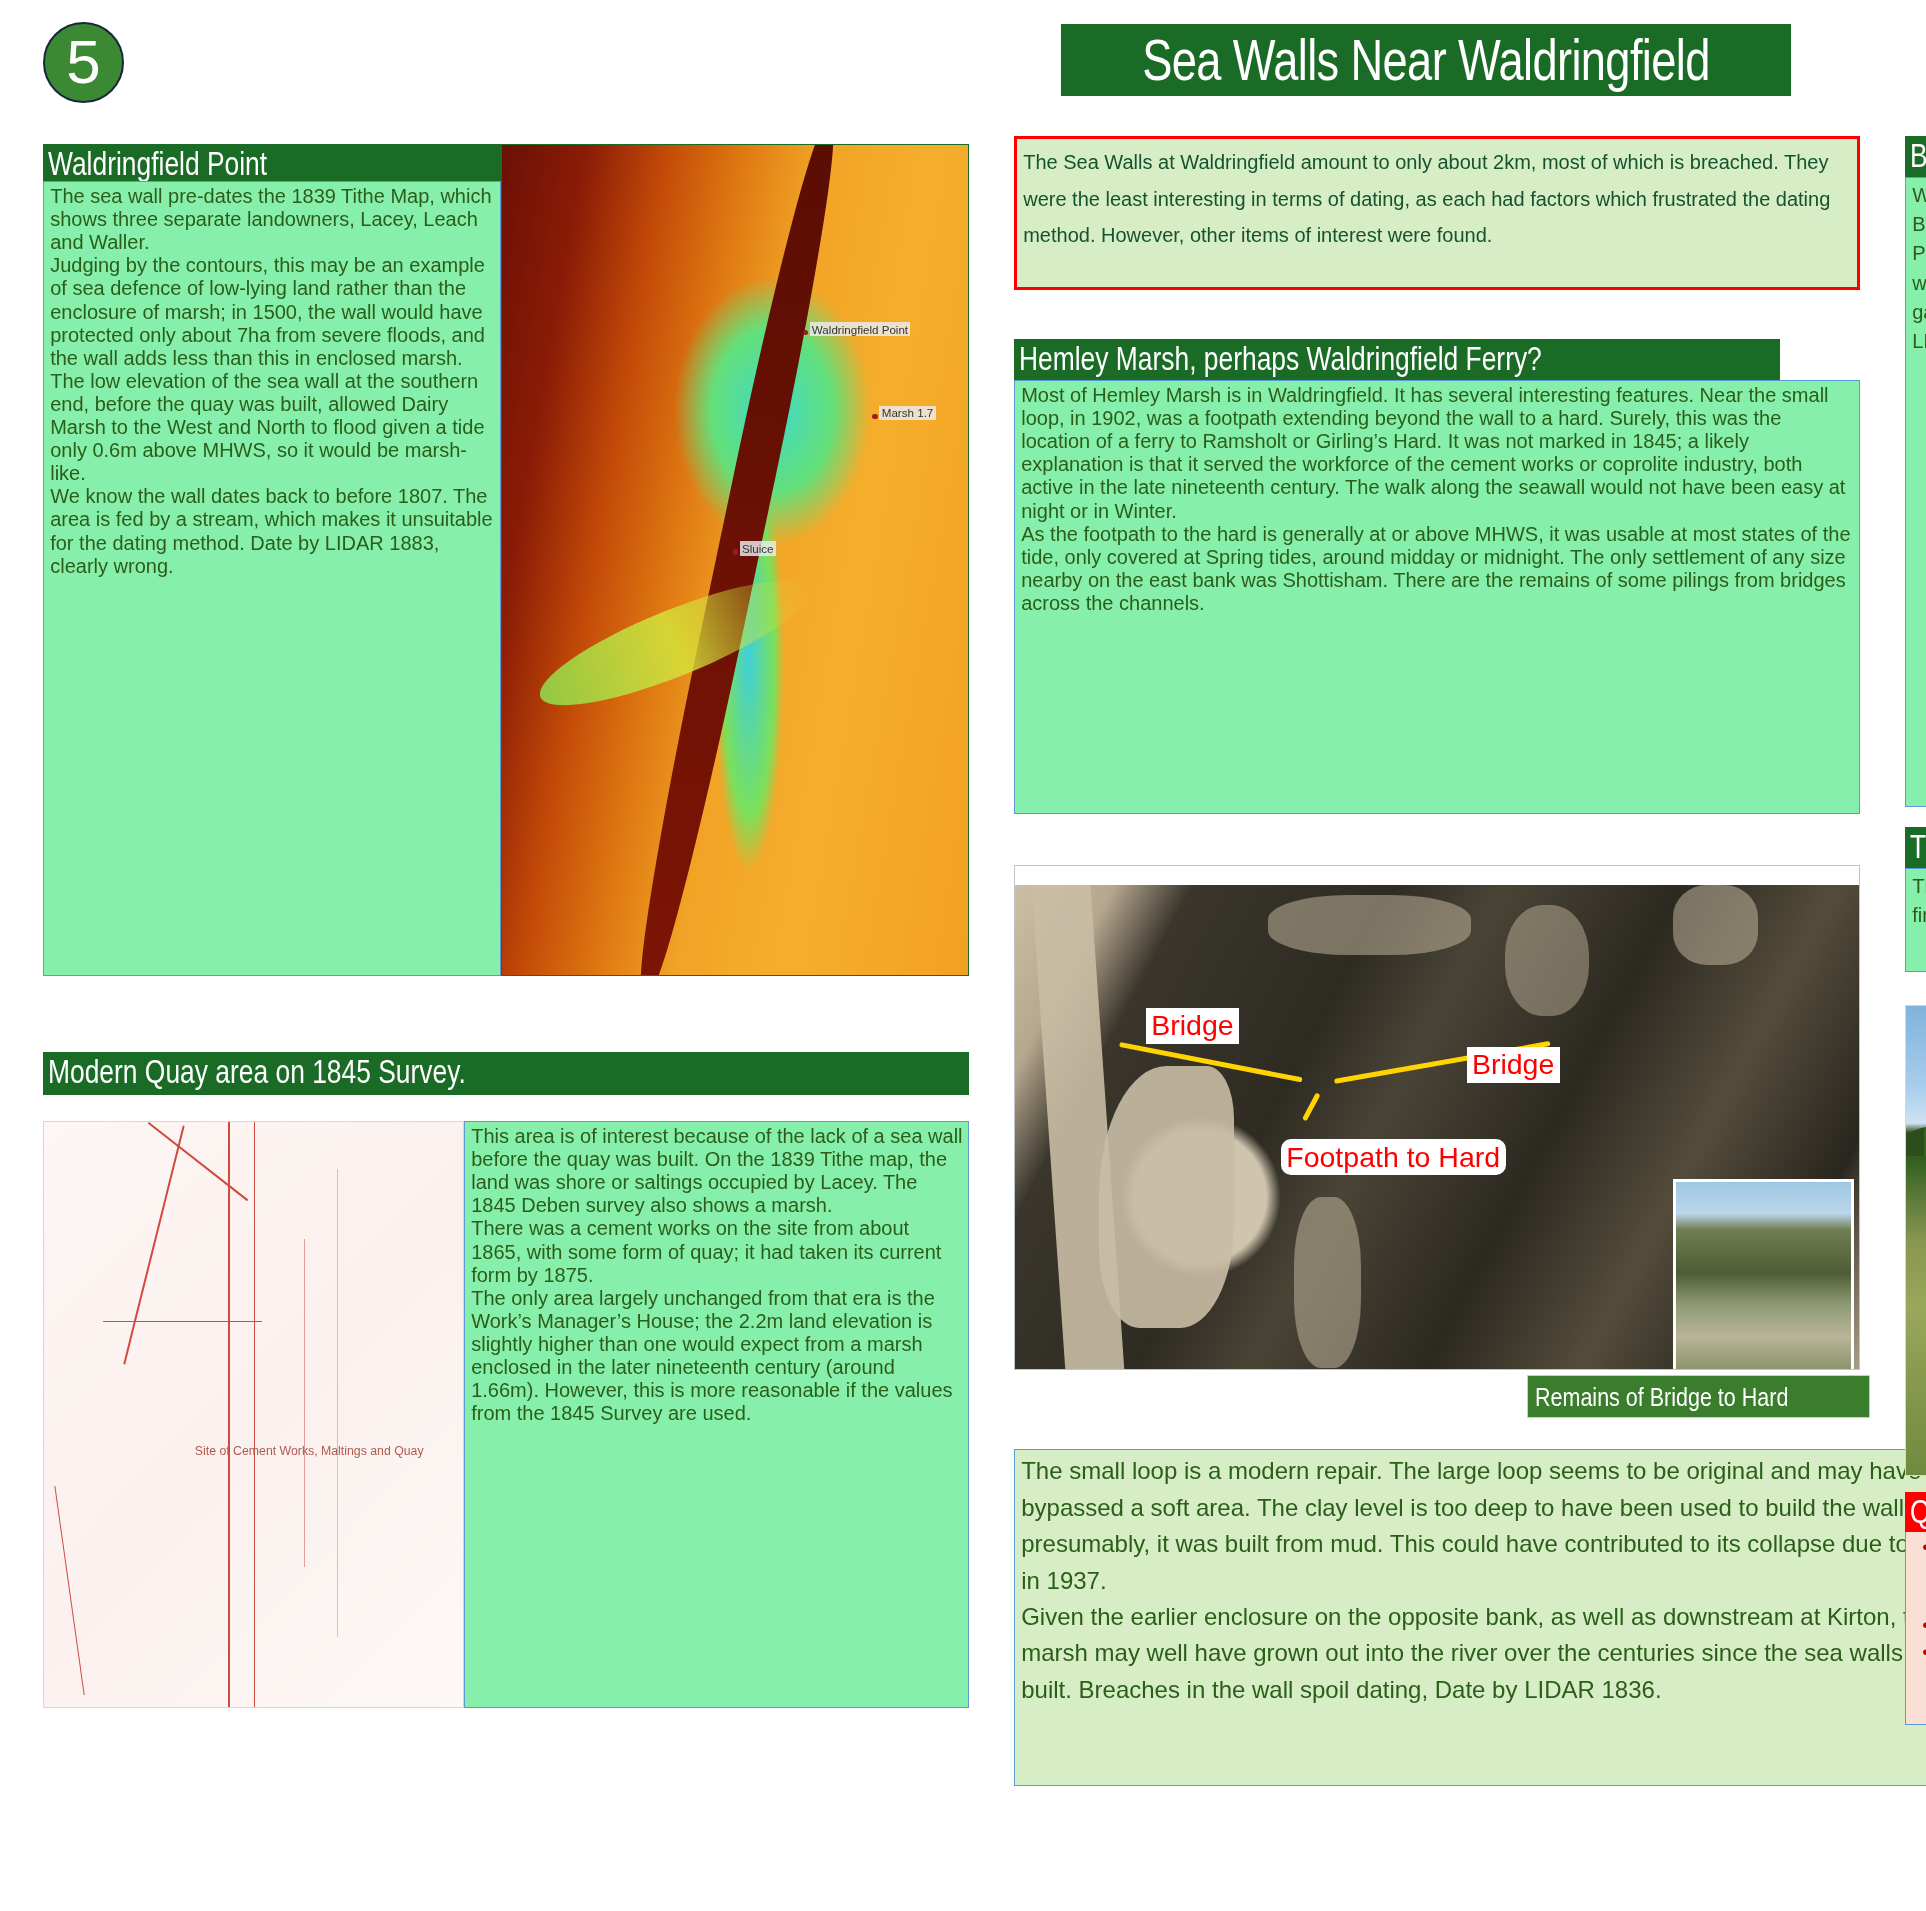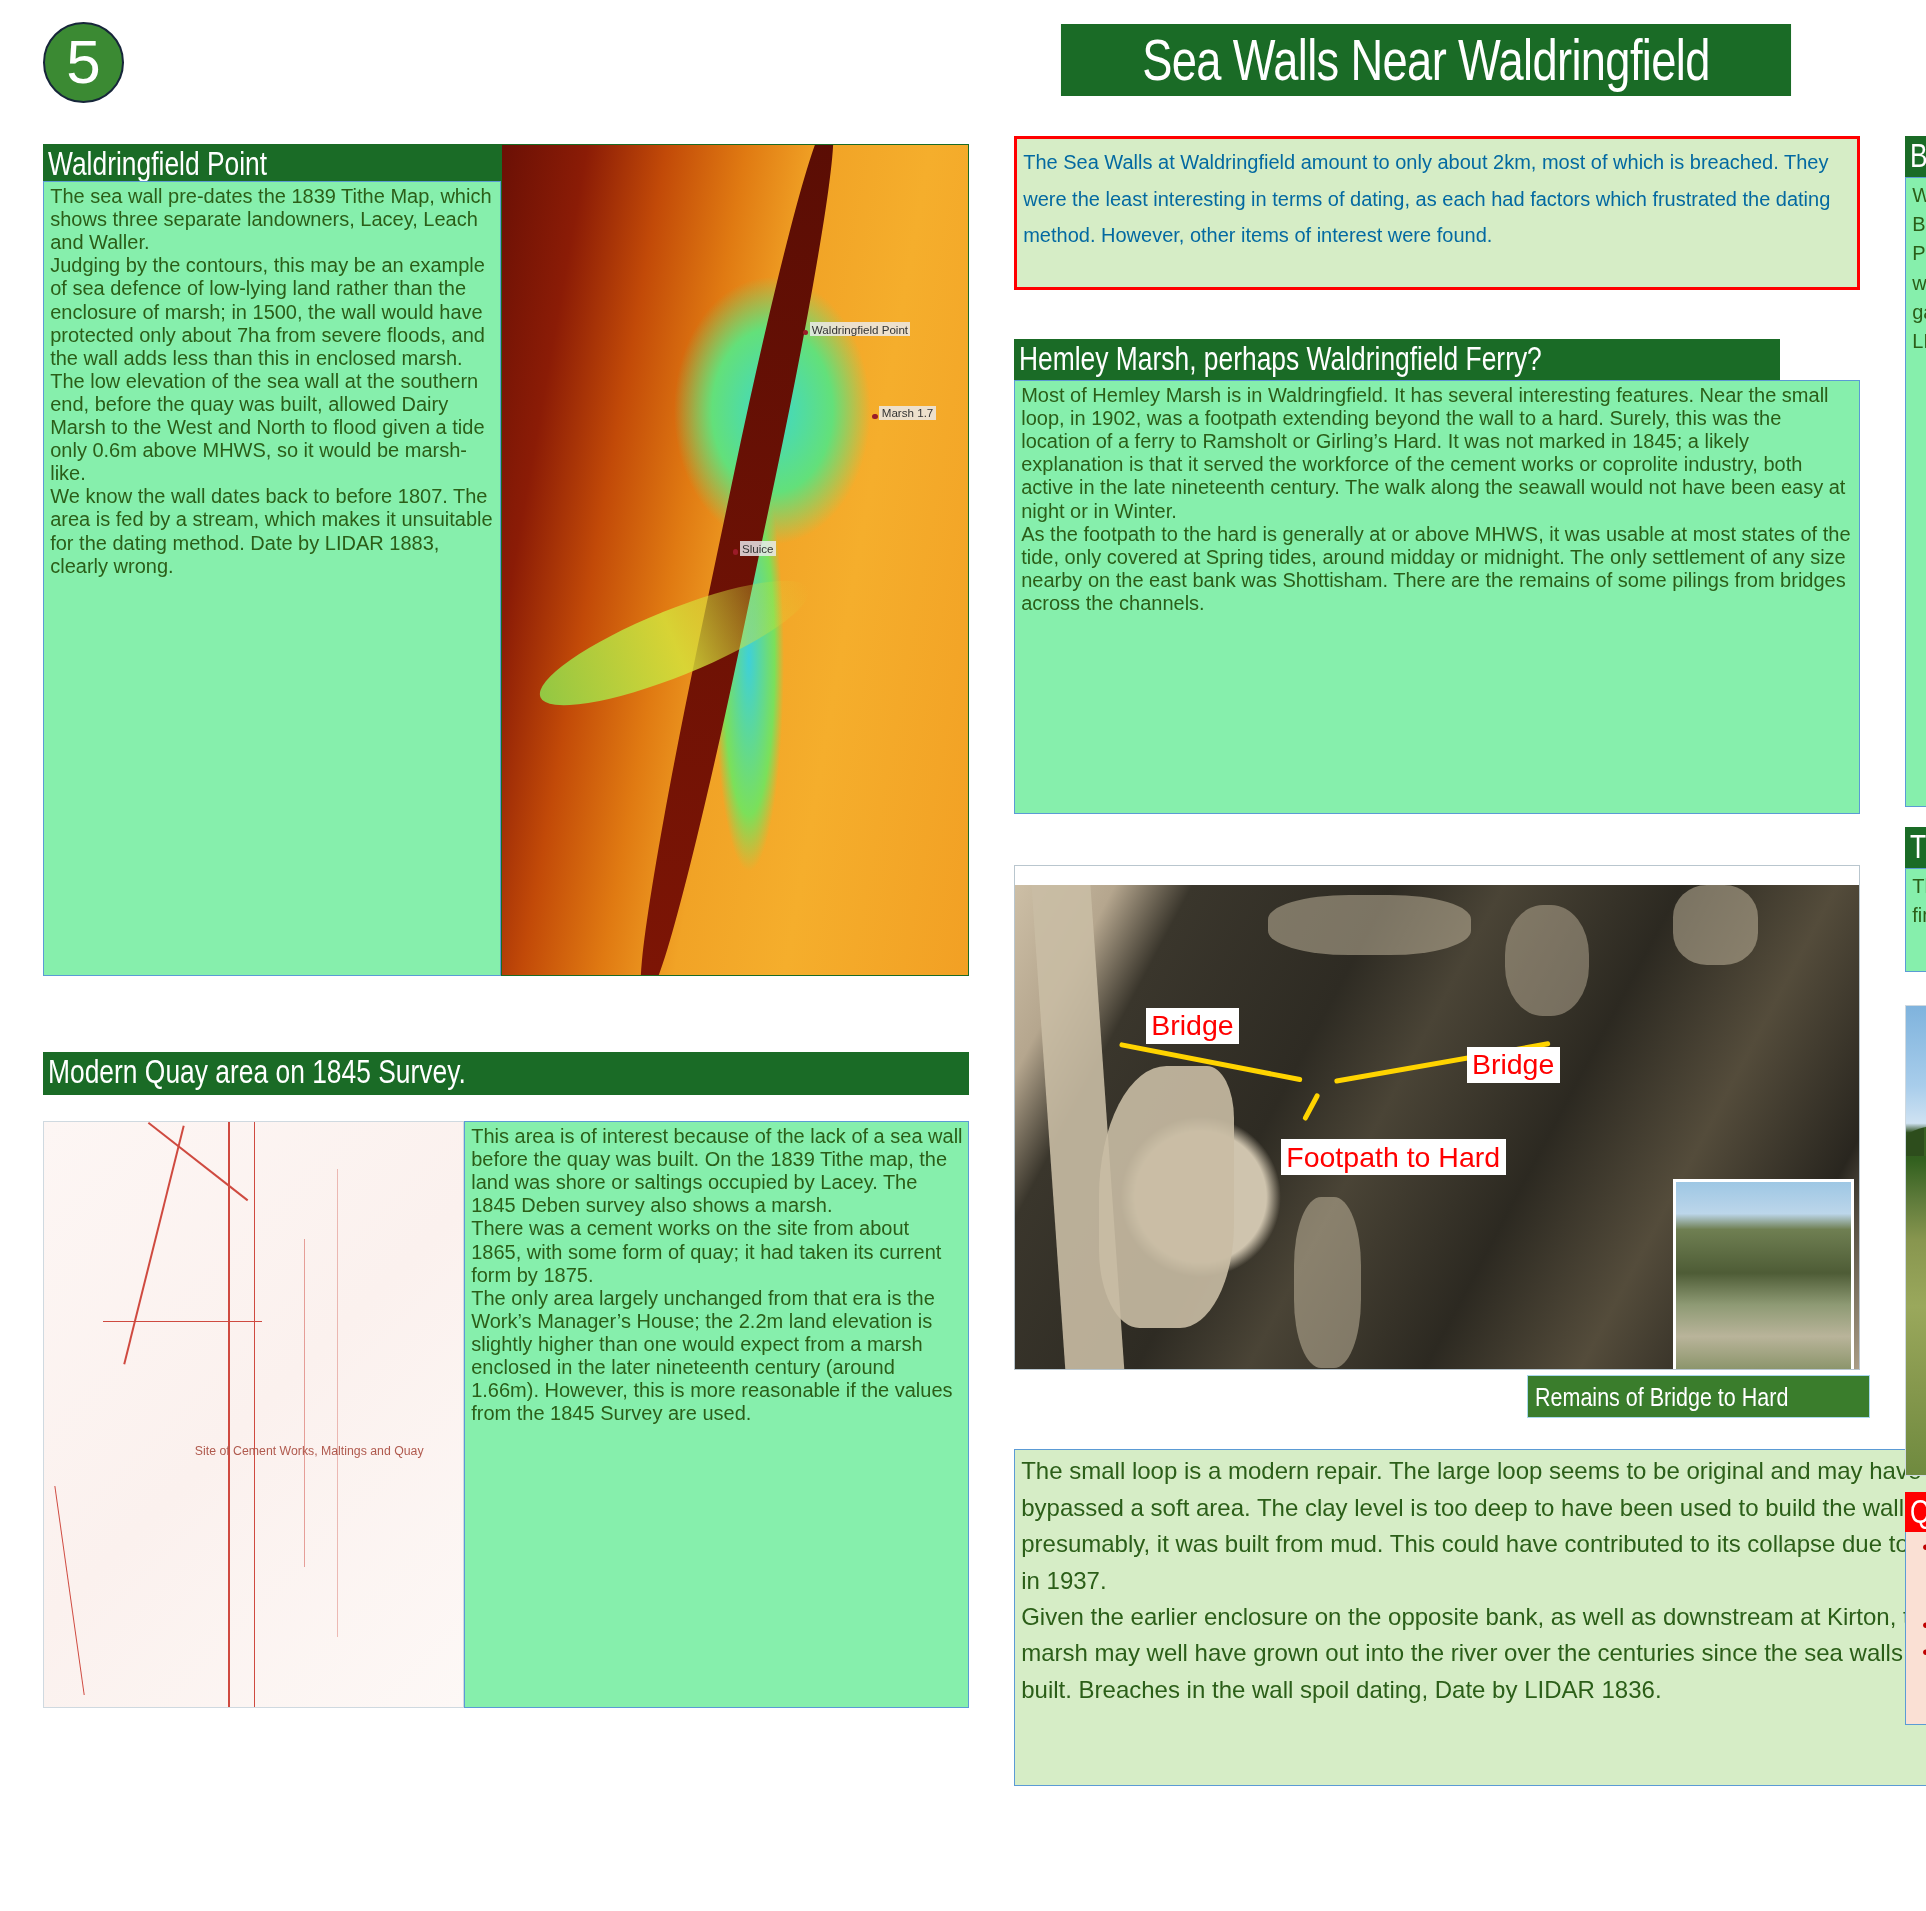--- a/index.html
+++ b/index.html
@@ -78,21 +78,21 @@
   .mq-body {
     position: absolute; left: 421px; top: 69px; width: 505px; height: 587px;
     border-top: 0.8px solid #5b9bd5;
   }
 
   
   .col-mid { position: absolute; left: 1014px; top: 136px; width: 846px; }
   .intro {
     width: 846px; height: 154px;
     background: #d6edc6; border: 3.1px solid #ff0000;
-    color: #0369a1; font-size: 20px; line-height: 1.82;
+    color: #14532d; font-size: 20px; line-height: 1.82;
     padding: 5.4px 6.2px;
     overflow: hidden;
   }
   .hm { position: absolute; left: 1014px; top: 339px; width: 846px; }
   .hm-hdr { width: 766px; }
   .hm-body { position: absolute; left:0; top: 41px; width: 846px; height: 434px; border-top: 0.8px solid #5b9bd5; }
   .aerial {
     position: absolute; left: 1014px; top: 865px;
     width: 846px; height: 505px; overflow: hidden;
     border: 0.4px solid #b9c6ce;
@@ -294,21 +294,21 @@
       <div class="creek" style="left:58%;top:4%;width:10%;height:22%;border-radius:45%;opacity:.45;"></div>
       <div class="creek" style="left:78%;top:0%;width:10%;height:16%;border-radius:40%;opacity:.5;"></div>
       <div class="creek" style="left:33%;top:62%;width:8%;height:34%;border-radius:40%;opacity:.5;"></div>
 
       <div class="path" style="left:12.4%;top:31.2%;width:22%;transform:rotate(11deg);transform-origin:0 0;"></div>
       <div class="path" style="left:34%;top:46.5%;width:3.5%;transform:rotate(-62deg);transform-origin:0 0;"></div>
       <div class="path" style="left:37.8%;top:38.5%;width:26%;transform:rotate(-10deg);transform-origin:0 0;"></div>
 
       <div class="maplbl" style="left:15.5%;top:24.4%;">Bridge</div>
       <div class="maplbl" style="left:53.5%;top:32.2%;">Bridge</div>
-      <div class="maplbl" style="left:31.5%;top:50.5%;">Footpath to Hard</div>
+      <div class="maplbl" style="left:31.5%;top:50.5%;border-radius:10px;">Footpath to Hard</div>
 
       <div class="inset"></div>
     </div>
   </div>
 
   <div class="cap-bridge">
     <span>Remains of Bridge to Hard</span>
   </div>
 
   <div class="mid-bottom">

